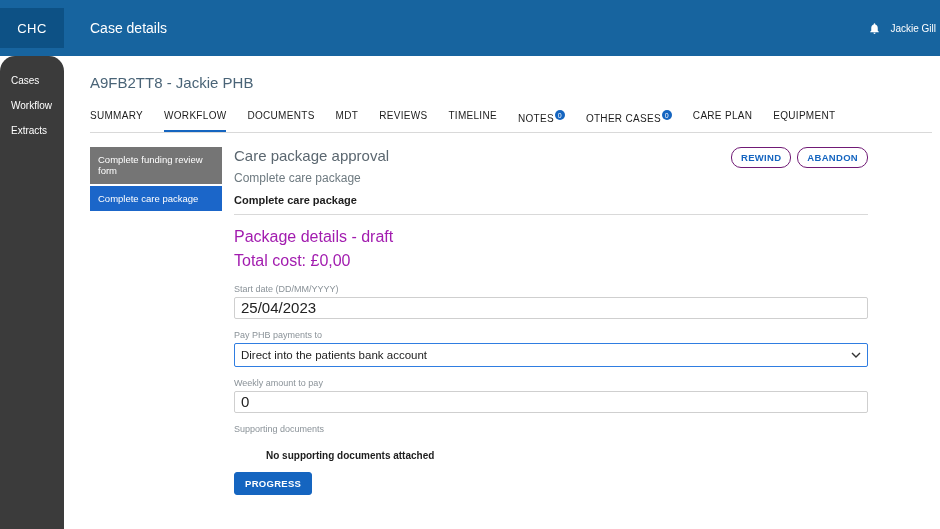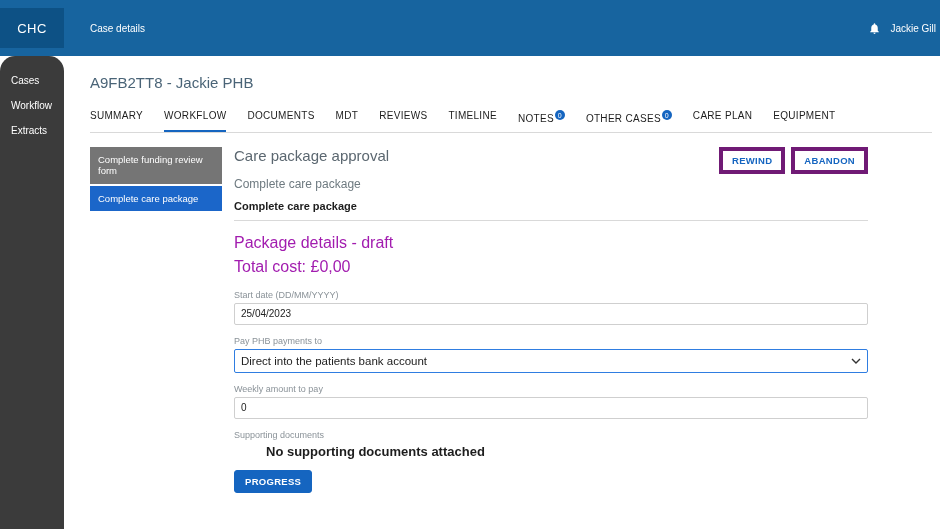--- a/index.html
+++ b/index.html
@@ -14,21 +14,21 @@
   
   .topbar {
     height:56px; background:#17649f; color:#fff;
     display:flex; align-items:center;
   }
   .logo {
     width:64px; height:40px; background:#0d5185;
     display:flex; align-items:center; justify-content:center;
     font-size:13px; letter-spacing:0.5px;
   }
-  .topbar-title { margin-left:26px; font-size:10px; }
+  .topbar-title { margin-left:26px; font-size:14px; }
   .topbar-right { margin-left:auto; display:flex; align-items:center; gap:9px; padding-right:4px; }
   .bell { display:flex; align-items:center; cursor:pointer; }
   .username { font-size:10px; }
 
   
   .layout { display:flex; height:489px; }
   .sidebar { width:64px; background:#3b3b3b; padding-top:12px; flex:none;border-radius:15px; }
   .sidebar-item {
     color:#fff; font-size:10px; padding:7px 11px; cursor:pointer;
   }
@@ -60,57 +60,57 @@
   }
   .step.inactive { background:#757575; }
   .step.active { background:#1b66c9; }
 
   .panel { flex:1; min-width:0; }
   .panel-header { display:flex; justify-content:space-between; align-items:flex-start; }
   .panel-title { color:#5b6770; font-size:15px; font-weight:normal; }
   .panel-actions { display:flex; gap:6px; }
 
   .btn-outline {
-    background:#fff; border:4px solid #701a75; color:#1565c0;
+    background:#fff; border:1px solid #701a75; color:#1565c0;
     font-size:9.5px; font-weight:bold; letter-spacing:0.3px;
-    padding:4px 9px; border-radius:0; cursor:pointer;
+    padding:4px 9px; border-radius:10px; cursor:pointer;
     font-family:"Liberation Sans", sans-serif;
   }
   .btn-solid {
     background:#1565c0; border:1px solid #1565c0; color:#fff;
     font-size:9.5px; font-weight:bold; letter-spacing:0.3px;
     padding:5px 10px; border-radius:3px; cursor:pointer; display:block;
     font-family:"Liberation Sans", sans-serif;
   }
 
   .subtitle { color:#6e7a80; font-size:12px; margin-top:3px; }
   .step-label { font-size:11px; font-weight:bold; color:#1d1d1d; margin-top:9px; }
   .divider { border:none; border-top:1px solid #d9d9d9; margin:8px 0 10px 0; }
 
   .gray-line { color:#a21caf; font-size:16px; line-height:1.5; }
 
   .field-label { color:#8a9298; font-size:9px; margin:11px 0 3px 0; }
   .text-input {
     width:100%; height:22px; border:1px solid #cfcfcf; border-radius:2px;
-    font-size:10px; padding:0 6px; color:#222;
+    font-size:15px; padding:0 6px; color:#222;
     font-family:"Liberation Sans", sans-serif;
   }
   .select-wrap { position:relative; width:100%; }
   .select-input {
     width:100%; height:24px; border:1px solid #2f7de1; border-radius:2px;
     font-size:11.5px; padding:0 22px 0 6px; color:#222; background:#fff;
     appearance:none; -webkit-appearance:none;
     font-family:"Liberation Sans", sans-serif;
   }
   .select-chevron {
     position:absolute; right:7px; top:7px; pointer-events:none;
     display:flex; align-items:center;
   }
 
-  .empty-docs { font-size:13px; font-weight:bold; color:#1d1d1d; margin-top:4px;padding-left:32px; }
+  .empty-docs { font-size:10px; font-weight:bold; color:#1d1d1d; margin-top:16px;padding-left:32px; }
   .attach-btn { margin-top:16px; }
   .progress-btn { margin-top:11px; }
 </style>
 </head>
 <body>
 
 <header class="topbar">
   <div class="logo">CHC</div>
   <div class="topbar-title">Case details</div>
   <div class="topbar-right">

